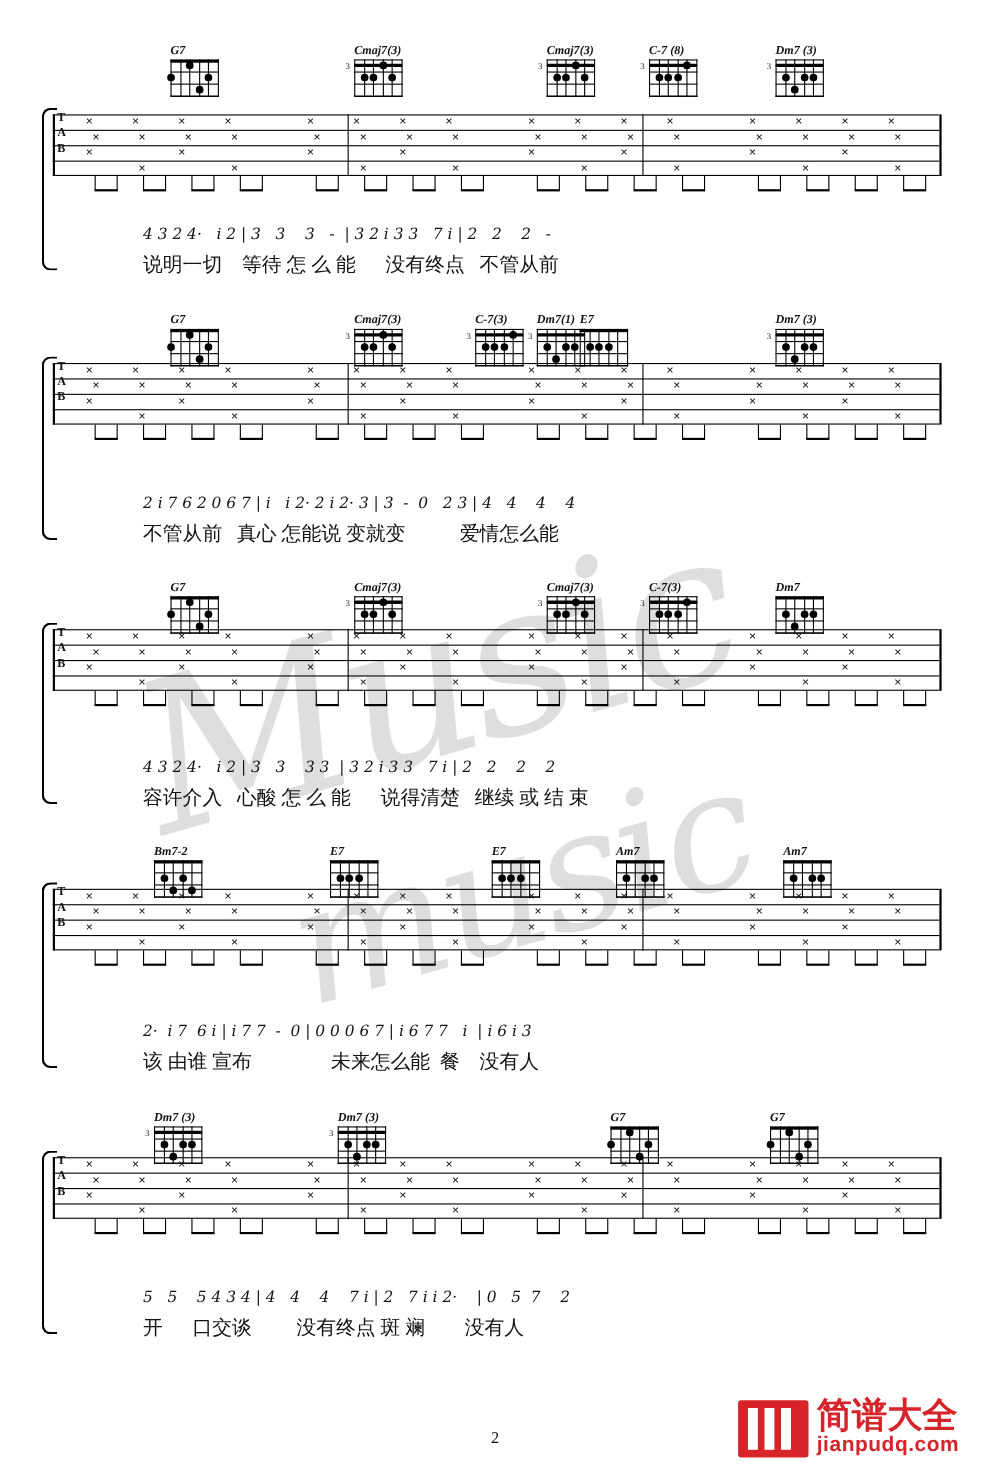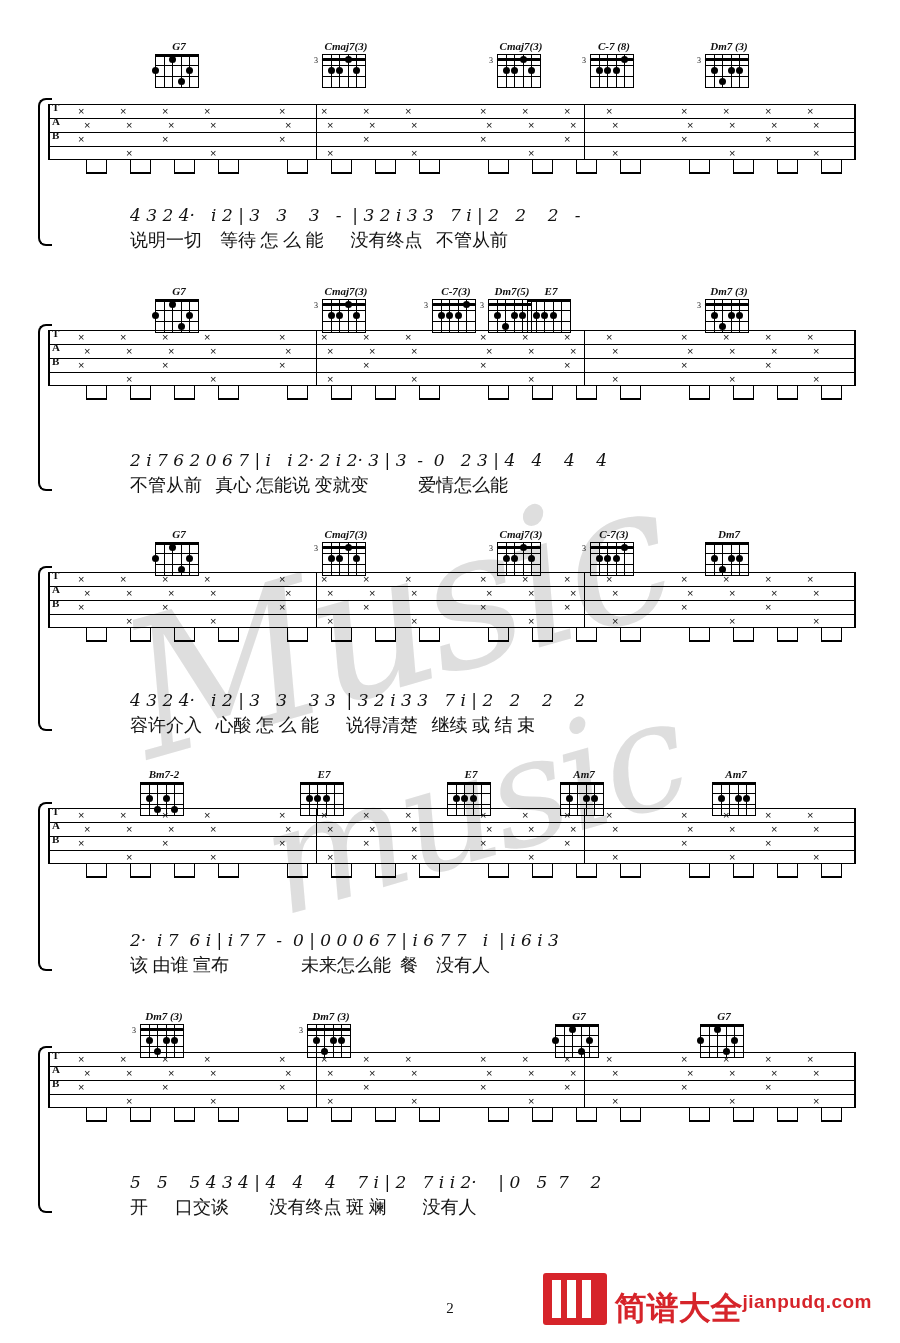--- a/index.html
+++ b/index.html
@@ -22,50 +22,50 @@
   .staff .ln:nth-child(4){top:42px;}
   .staff .ln:nth-child(5){top:55px;}
   .staff .vl{position:absolute;top:0;height:56px;width:1px;background:#000;}
   .staff .vl.thick{width:2px;}
   .tabword{position:absolute;left:4px;top:-3px;font-family:"Liberation Serif",serif;font-weight:bold;font-size:11px;line-height:13px;}
   .tabword span{display:block;height:14px;}
   .brace{position:absolute;left:38px;width:12px;border:2px solid #000;border-right:none;border-radius:8px 0 0 8px;}
 
   
   .chord{position:absolute;width:48px;}
-  .chord .nm{font-family:"Liberation Serif",serif;font-style:italic;font-weight:bold;font-size:11px;white-space:nowrap;margin-bottom:2px;text-align:center;}
+  .chord .nm{font-family:"Liberation Serif",serif;font-style:italic;font-weight:bold;font-size:11px;white-space:nowrap;margin-bottom:2px;}
   .grid{position:relative;width:44px;height:34px;}
   .grid .g-v{position:absolute;top:0;width:1px;height:34px;background:#000;}
   .grid .g-h{position:absolute;left:0;width:44px;height:1px;background:#000;}
   .grid .g-h.nut{height:3px;top:0;}
   .grid .dot{position:absolute;width:7px;height:7px;border-radius:50%;background:#000;}
   .grid .fretnum{position:absolute;left:-8px;top:2px;font-size:8px;}
   .grid .barre{position:absolute;height:3px;background:#000;border-radius:2px;}
 
   
   .marks{position:absolute;left:0;top:0;width:100%;height:56px;}
   .marks .x{position:absolute;font-size:11px;font-family:"Liberation Sans",sans-serif;line-height:11px;}
   
   .rhythm{position:absolute;left:48px;width:806px;height:22px;}
   .rhythm .st{position:absolute;width:1px;height:13px;background:#000;}
   .rhythm .bm{position:absolute;height:2px;background:#000;}
 
   
-  .numline{position:absolute;left:130px;width:740px;font-family:"DejaVu Serif",serif;font-style:italic;font-size:17px;white-space:pre;}
+  .numline{position:absolute;left:130px;width:740px;font-family:"DejaVu Serif",serif;font-style:italic;font-size:14px;white-space:pre;}
   .lyricline{position:absolute;left:130px;width:740px;font-family:"Liberation Serif",serif;font-size:18px;white-space:pre;}
 
   
   .pagenum{position:absolute;left:0;width:900px;text-align:center;bottom:26px;font-size:15px;font-family:"Liberation Serif",serif;}
   .logo{position:absolute;right:28px;bottom:18px;display:flex;align-items:flex-end;gap:8px;}
   .logo .keys{position:relative;width:64px;height:52px;background:#d6242a;border-radius:3px;}
   .logo .keys i{position:absolute;top:7px;width:9px;height:38px;background:#fff;display:block;}
   .logo .keys i:nth-child(1){left:9px;}
   .logo .keys i:nth-child(2){left:24px;}
   .logo .keys i:nth-child(3){left:39px;}
-  .logo .txt{display:flex;}
+  .logo .txt{display:flex;flex-direction:column;}
   .logo .cn{font-size:32px;font-weight:bold;color:#d6242a;font-family:"Liberation Sans",sans-serif;line-height:34px;}
   .logo .en{font-size:19px;font-weight:bold;color:#d6242a;font-family:"Liberation Sans",sans-serif;letter-spacing:.5px;}
 </style>
 </head>
 <body>
 
 <div class="page">
 
   <div class="watermark">
     <div class="wm1">Music</div>
@@ -361,21 +361,21 @@
             <div class="g-h" style="top: 33px;"></div>
             <div class="fretnum">3</div>
             <div class="barre" style="left: 0px; top: 4px; width: 44px;"></div>
             <div class="dot" style="left: 5.6px; top: 13px;"></div>
             <div class="dot" style="left: 14.2px; top: 13px;"></div>
             <div class="dot" style="left: 22.8px; top: 13px;"></div>
             <div class="dot" style="left: 31.4px; top: 2px;"></div>
           </div>
         </div>
         <div class="chord" style="left: 488px; top: 285px;">
-          <div class="nm">Dm7(5)</div>
+          <div class="nm">Dm7(1)</div>
           <div class="grid">
             <div class="g-v" style="left: 0px;"></div>
             <div class="g-v" style="left: 8.6px;"></div>
             <div class="g-v" style="left: 17.2px;"></div>
             <div class="g-v" style="left: 25.8px;"></div>
             <div class="g-v" style="left: 34.4px;"></div>
             <div class="g-v" style="left: 43px;"></div>
             <div class="g-h" style="top: 0px;"></div>
             <div class="g-h" style="top: 11px;"></div>
             <div class="g-h" style="top: 22px;"></div>

